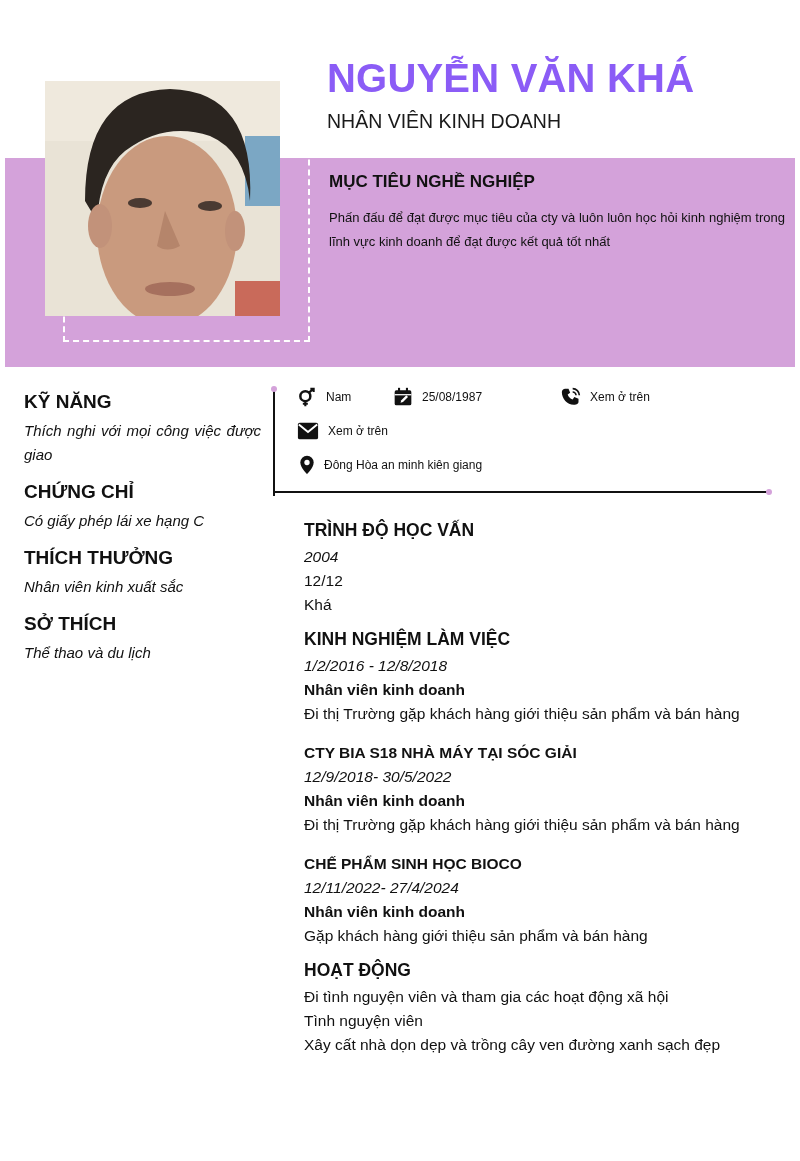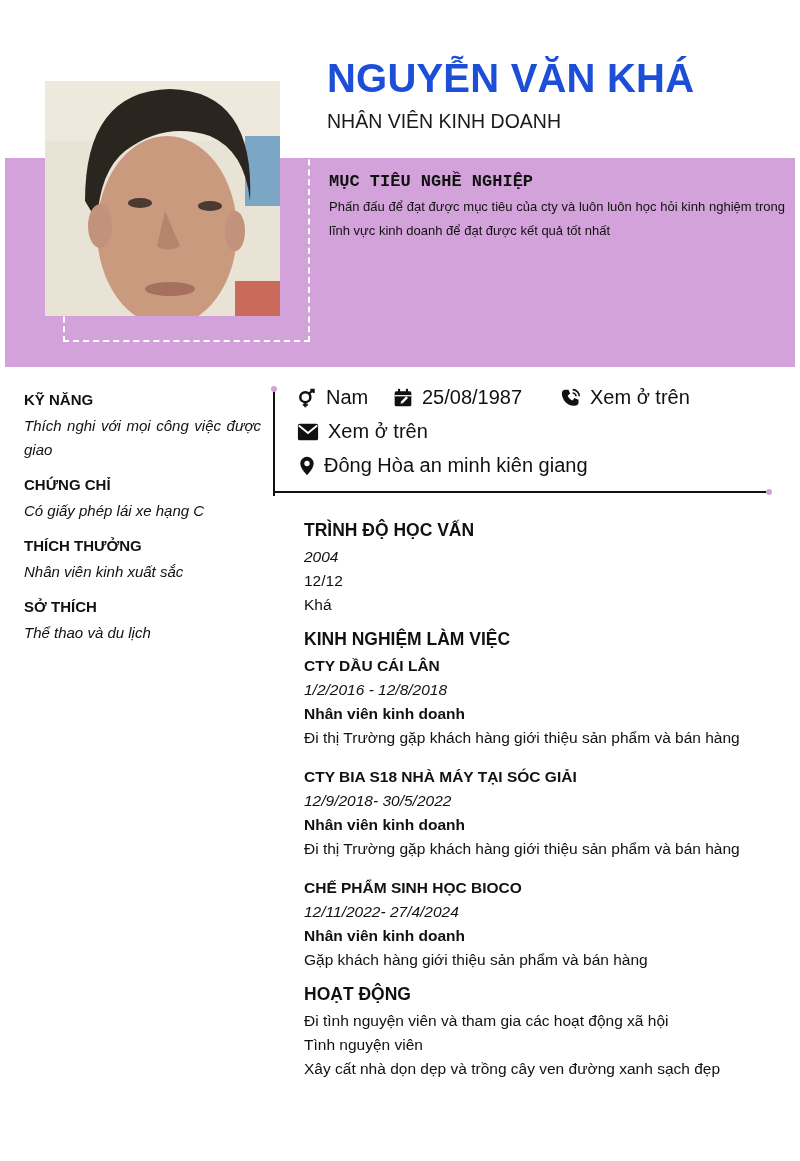--- a/index.html
+++ b/index.html
@@ -3,37 +3,37 @@
 <meta charset="utf-8">
 <style>
   * { box-sizing: border-box; margin: 0; padding: 0; }
   html, body { width: 800px; height: 1161px; background: #ffffff; overflow: hidden; }
   body { position: relative; font-family: "Liberation Sans", "DejaVu Sans", sans-serif; color: #111111; }
 
   .band { position: absolute; left: 5px; top: 158px; width: 790px; height: 209px; background: #d4a2da; }
   .dashed-frame { position: absolute; left: 63px; top: 140px; width: 247px; height: 202px; border: 2px dashed #ffffff; border-top: none; }
   .photo { position: absolute; left: 45px; top: 81px; width: 235px; height: 235px; overflow: hidden; background: #e8e2d4; }
 
-  .name { position: absolute; left: 327px; top: 56px; font-size: 40px; font-weight: 700; letter-spacing: 0.2px; color: #1d4ed8; white-space: nowrap; }
+  .name { position: absolute; left: 327px; top: 56px; font-size: 40px; font-weight: 700; letter-spacing: 0.2px; color: #8b5cf6; white-space: nowrap; }
   .job-title { position: absolute; left: 327px; top: 110px; font-size: 19.5px; color: #1a1a1a; white-space: nowrap; }
 
   .objective { position: absolute; left: 329px; top: 172px; width: 456px; }
-  .objective h2 { font-size: 17px; font-weight: 700; margin-bottom: 4px; font-family: Liberation Mono, monospace; }
+  .objective h2 { font-size: 17px; font-weight: 700; margin-bottom: 14px; }
   .objective p { font-size: 13px; line-height: 24px; text-align: justify; }
 
   .left-col { position: absolute; left: 24px; top: 391px; width: 237px; }
   .left-sec { margin-bottom: 14px; }
-  .left-sec h3 { font-size: 15px; font-weight: 700; margin-bottom: 6px; }
+  .left-sec h3 { font-size: 19px; font-weight: 700; margin-bottom: 6px; }
   .left-sec p { font-size: 15px; line-height: 24px; text-align: justify; font-style: italic; }
 
   .vline { position: absolute; left: 273px; top: 389px; width: 1.5px; height: 107px; background: #111; }
   .hline { position: absolute; left: 273px; top: 491px; width: 496px; height: 1.5px; background: #111; }
   .dot { position: absolute; width: 6px; height: 6px; border-radius: 50%; background: #d4a2da; }
 
-  .contact { position: absolute; font-size: 20px; display: flex; align-items: center; white-space: nowrap; }
+  .contact { position: absolute; font-size: 12px; display: flex; align-items: center; white-space: nowrap; }
   .contact .ic { display: inline-flex; width: 22px; height: 22px; margin-right: 8px; align-items: center; justify-content: center; }
   .contact .ic svg { width: 20px; height: 20px; }
 
   .right-col { position: absolute; left: 304px; top: 508px; width: 470px; margin-top: 12px; }
   .r-sec h2 { font-size: 17.5px; font-weight: 700; margin-bottom: 4px; }
   .line { font-size: 15.5px; line-height: 24px; white-space: nowrap; }
   .bold { font-weight: 700; }
   .ital { font-style: italic; }
   .gap-sec { height: 12px; }
   .gap-job { height: 15px; }
@@ -146,21 +146,20 @@
   <div class="r-sec">
     <h2>TRÌNH ĐỘ HỌC VẤN</h2>
     <div class="line ital">2004</div>
     <div class="line">12/12</div>
     <div class="line">Khá</div>
   </div>
   <div class="gap-sec"></div>
   <div class="r-sec">
     <h2>KINH NGHIỆM LÀM VIỆC</h2>
     <div>
-      <div class="line bold">CTY DẦU CÁI LÂN</div>
       <div class="line ital">1/2/2016 - 12/8/2018</div>
       <div class="line bold">Nhân viên kinh doanh</div>
       <div class="line">Đi thị Trường gặp khách hàng giới thiệu sản phẩm và bán hàng</div>
     </div>
     <div class="gap-job"></div>
     <div>
       <div class="line bold">CTY BIA S18 NHÀ MÁY TẠI SÓC GIẢI</div>
       <div class="line ital">12/9/2018- 30/5/2022</div>
       <div class="line bold">Nhân viên kinh doanh</div>
       <div class="line">Đi thị Trường gặp khách hàng giới thiệu sản phẩm và bán hàng</div>

